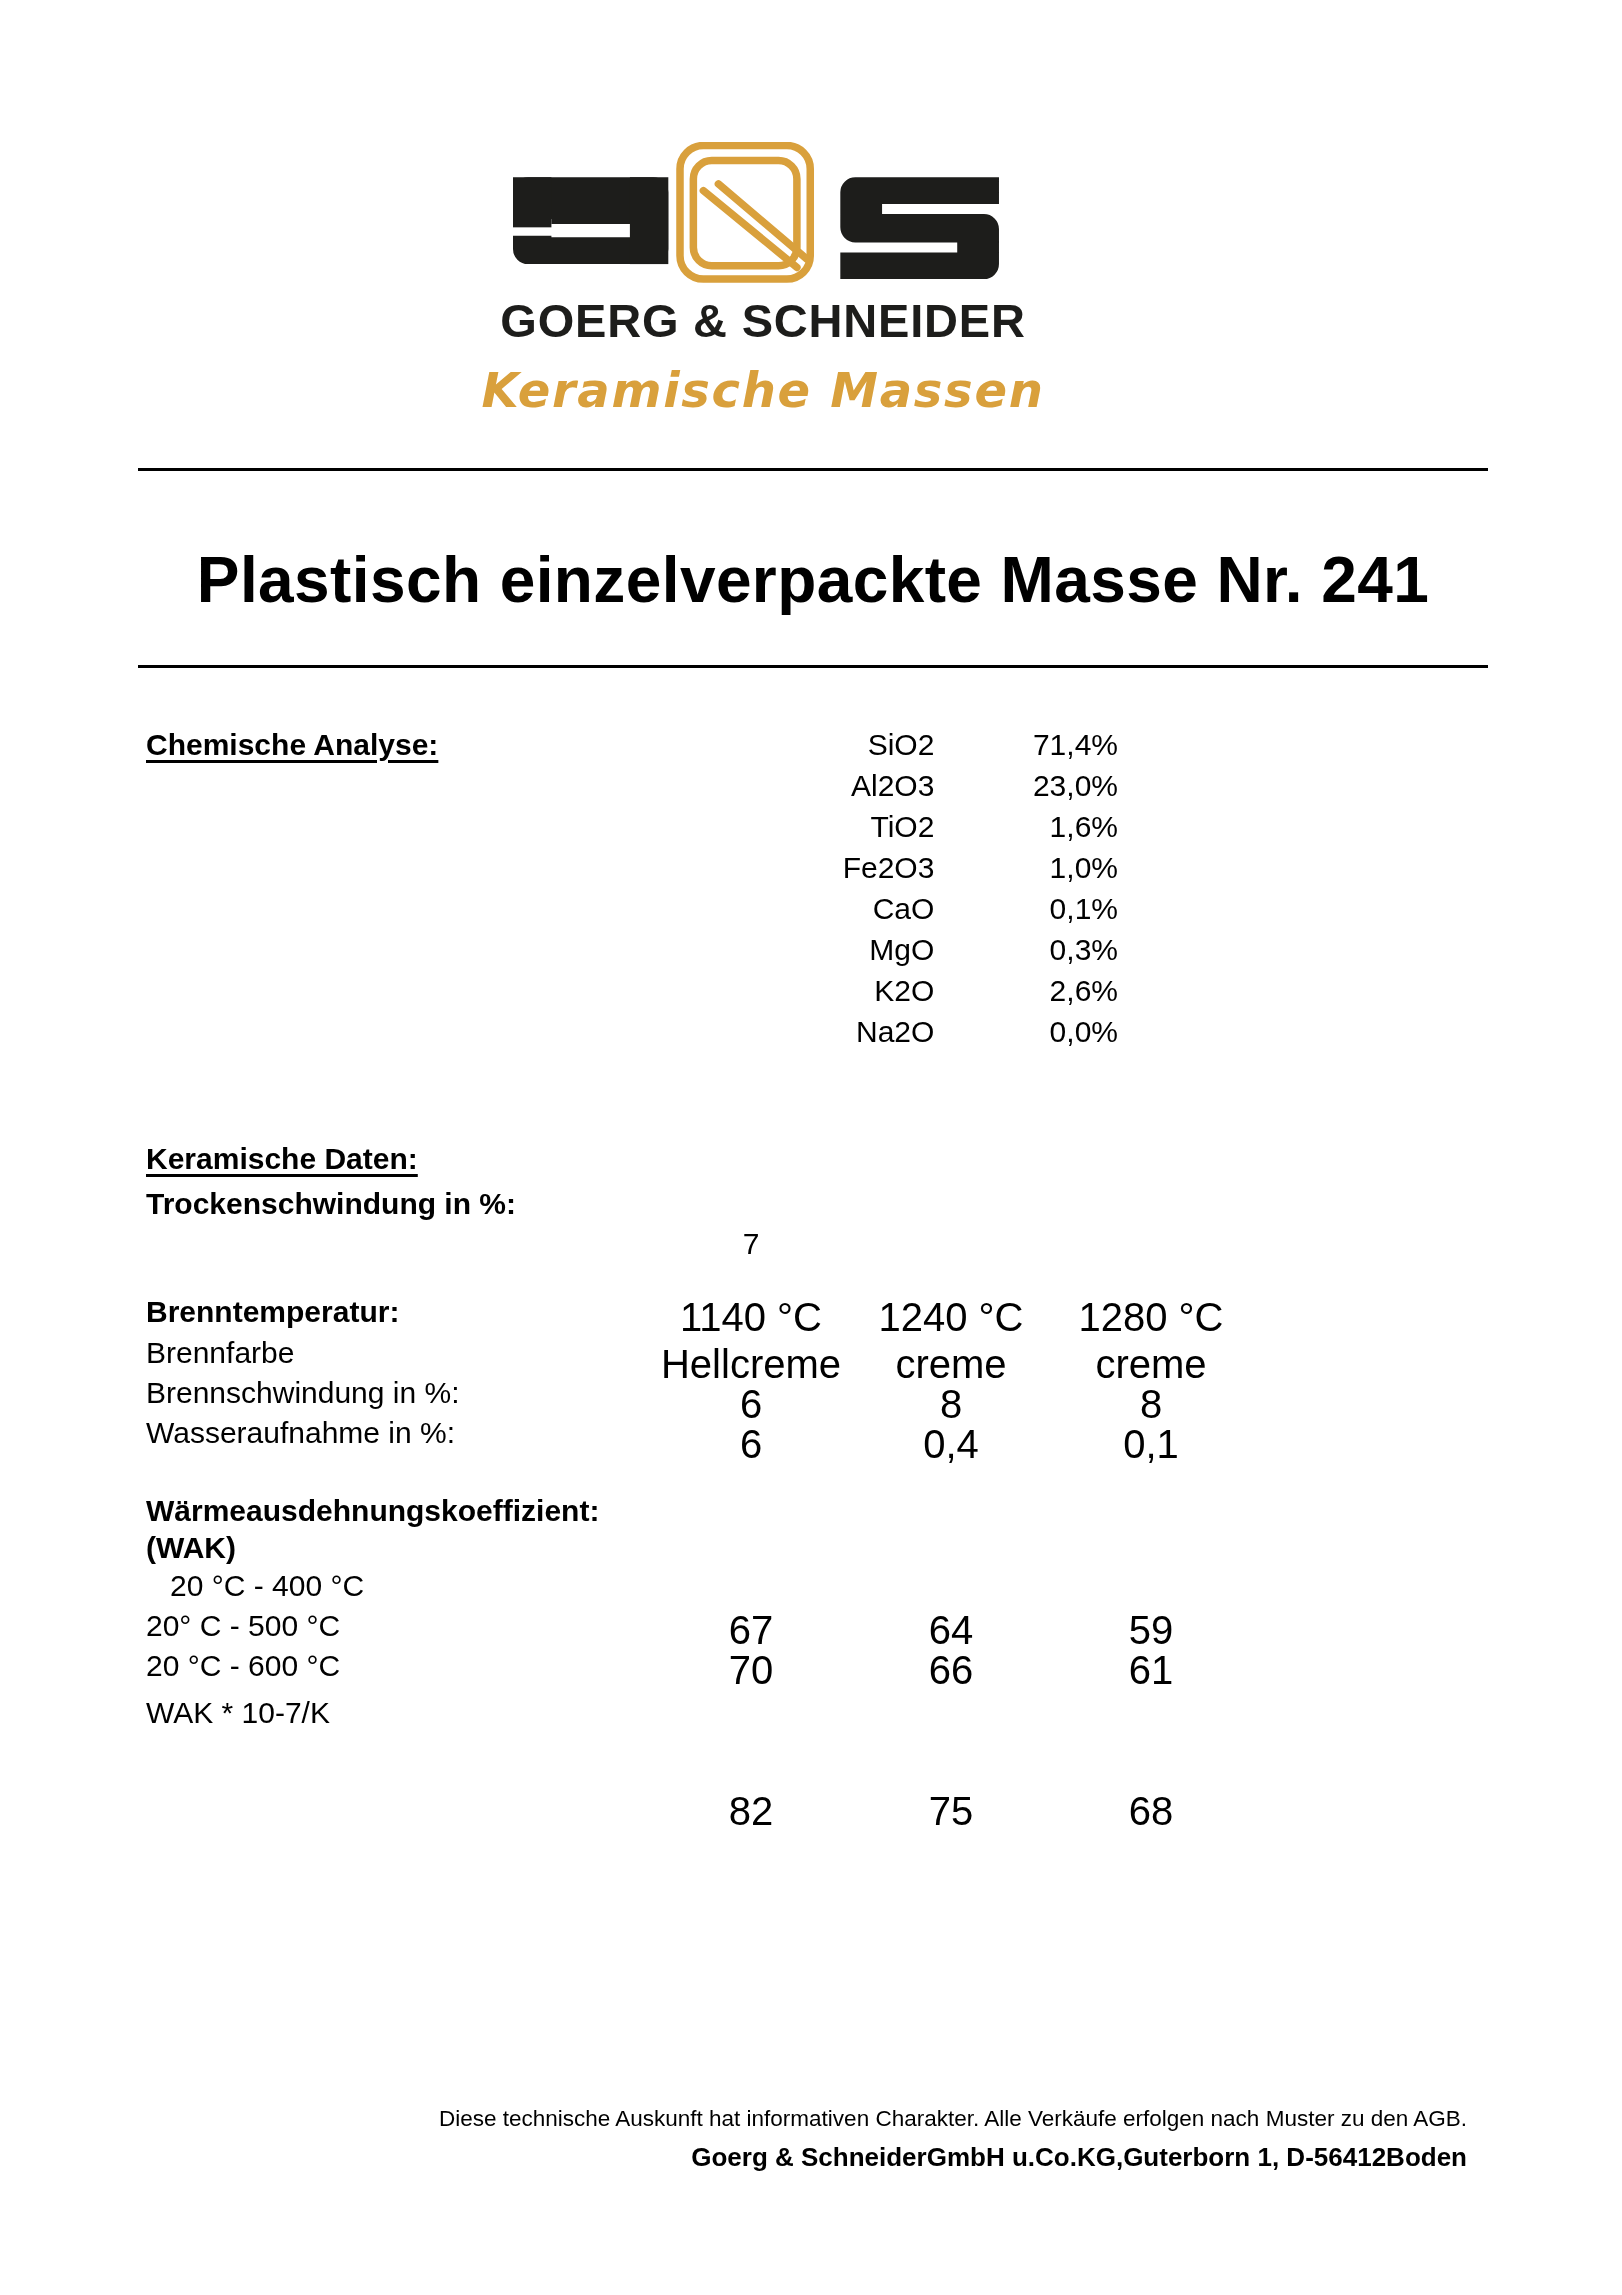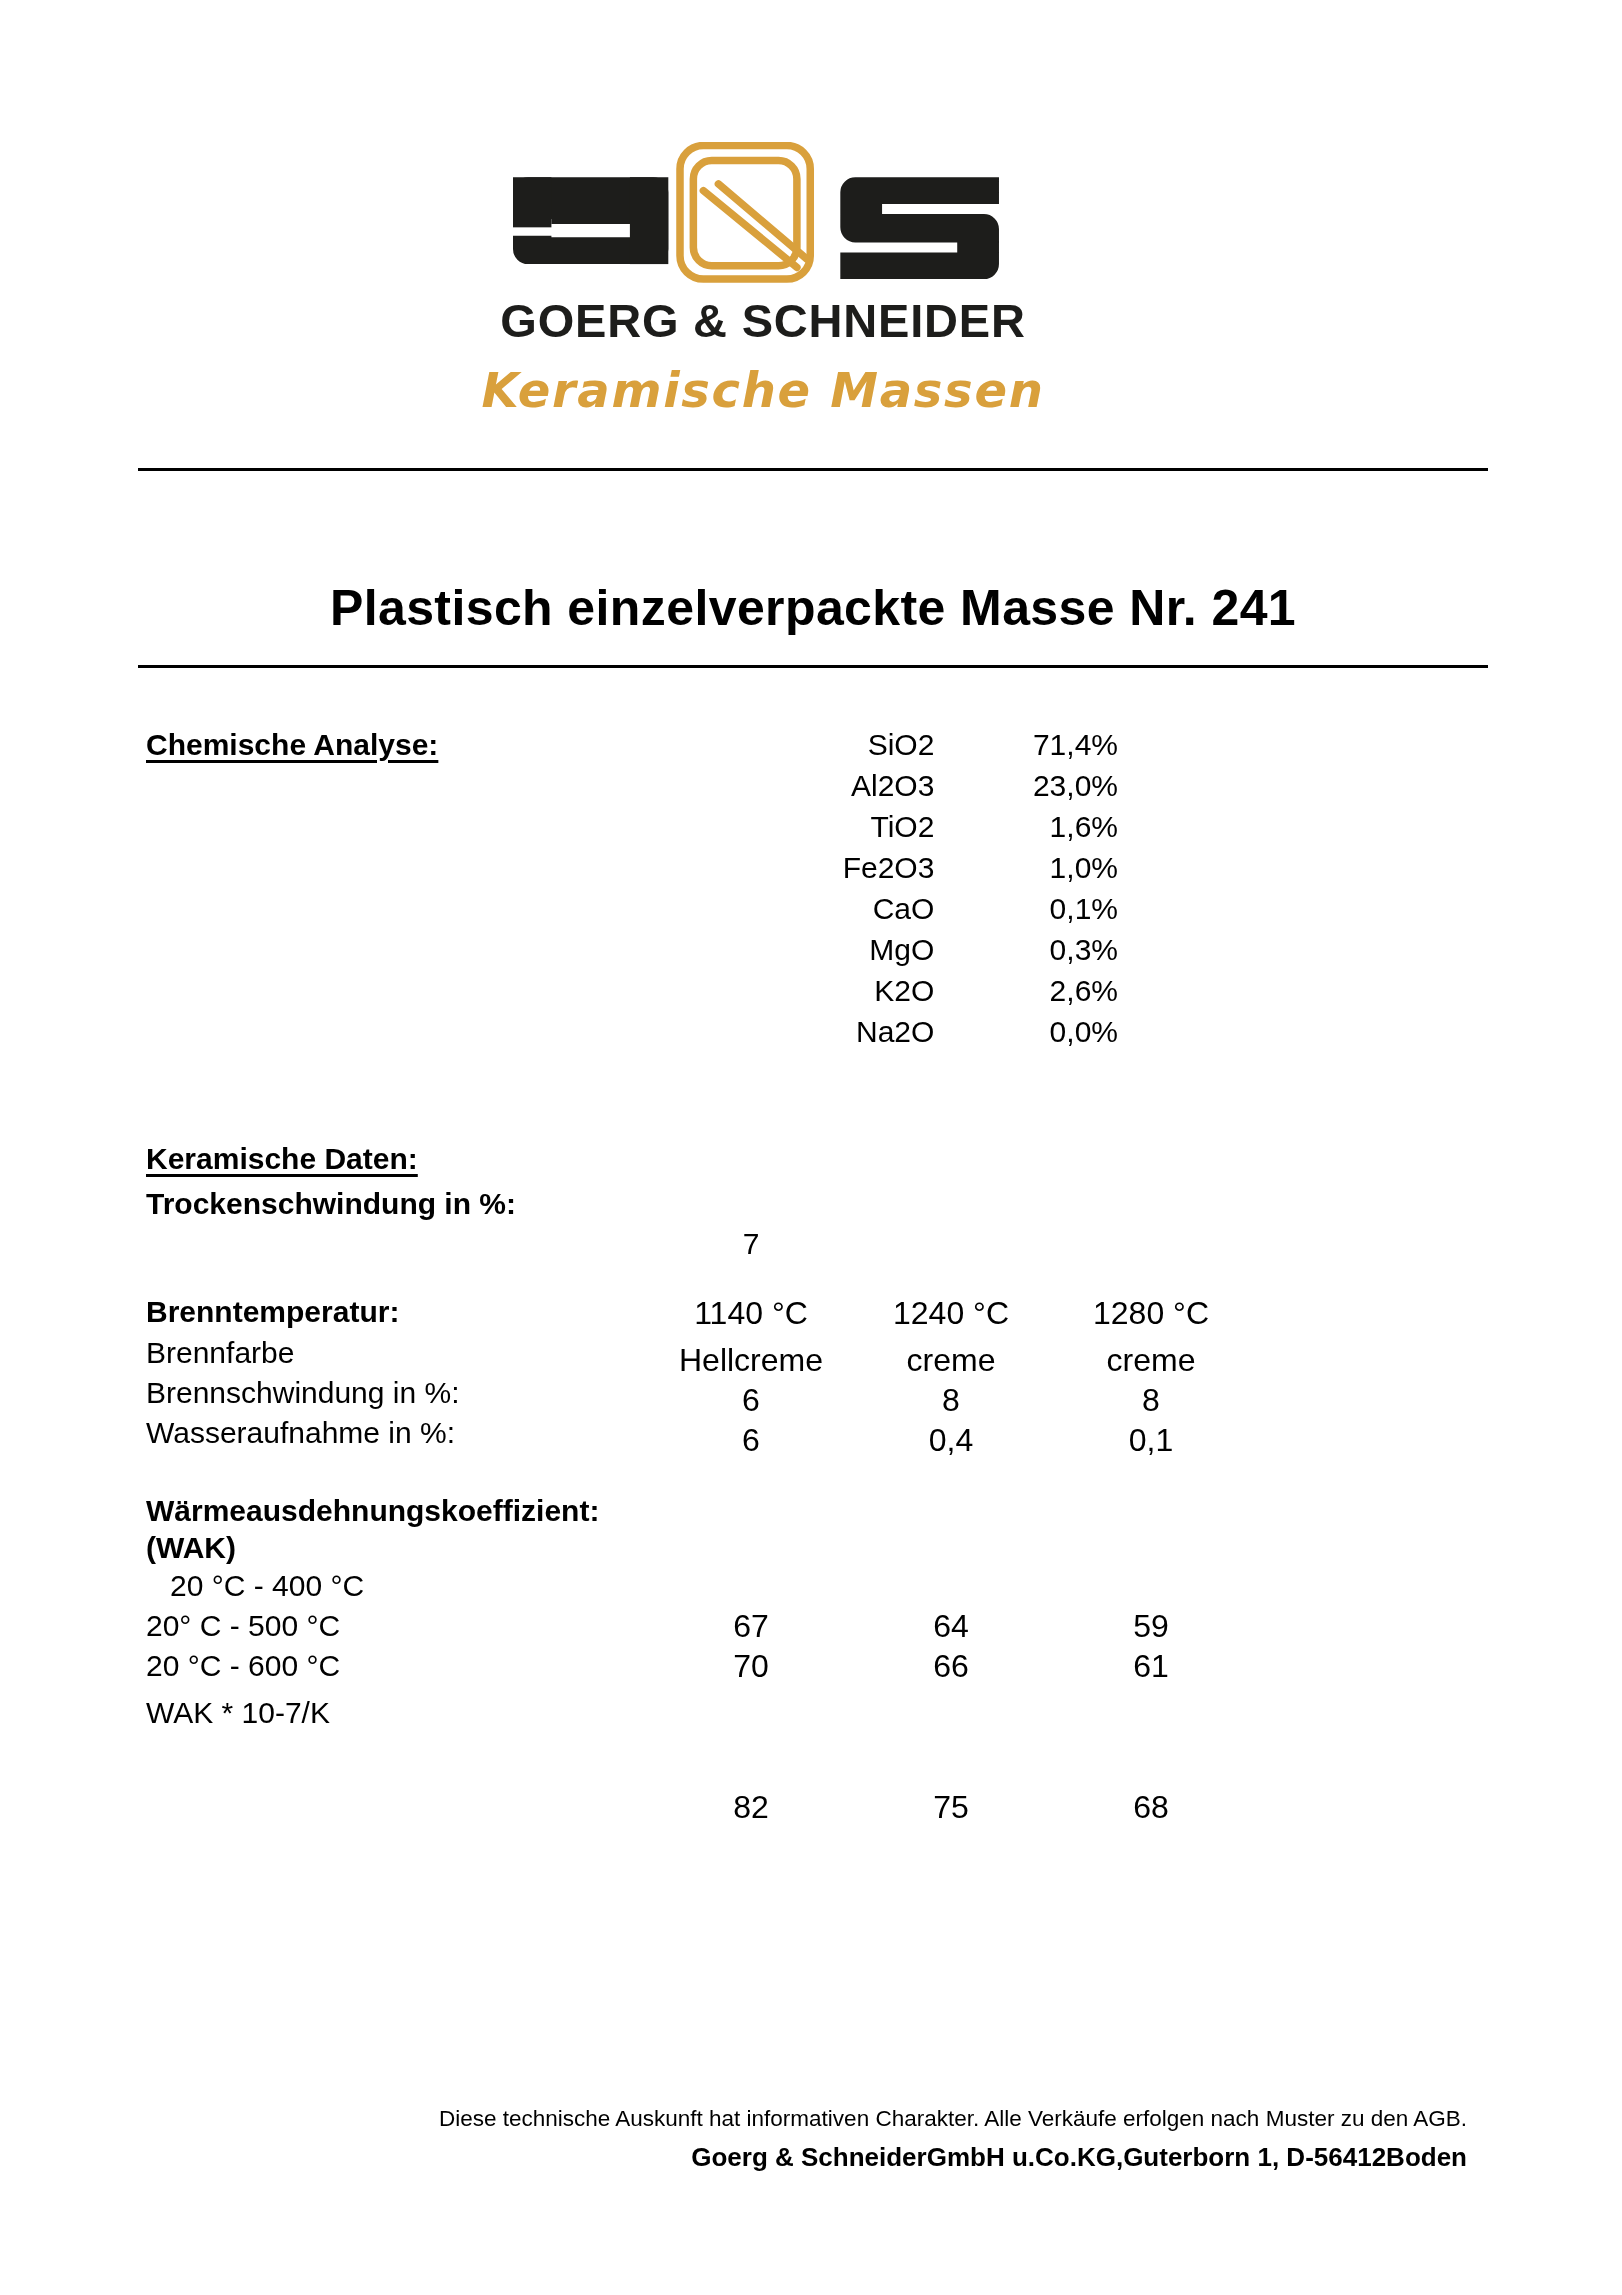--- a/index.html
+++ b/index.html
@@ -66,24 +66,23 @@
   .rule-top { top: 468px; }
   .rule-bottom { top: 665px; }
 
   
   .doc-title {
     position: absolute;
     left: 138px;
     top: 543px;
     width: 1350px;
     text-align: center;
-    font-size: 50px;
+    font-size: 64px;
     font-weight: bold;
     letter-spacing: 0.4px;
-    margin-top: 36px;
   }
 
   
   .lbl {
     position: absolute;
     font-size: 30px;
     white-space: nowrap;
   }
   .lbl.bold { font-weight: bold; }
   .lbl.underline {
@@ -132,21 +131,21 @@
 
   .col-grid {
     position: absolute;
     left: 651px;
     width: 601px;
     display: flex;
   }
   .col-cell {
     width: 200px;
     text-align: center;
-    font-size: 32px;
+    font-size: 40px;
     white-space: nowrap;
   }
   .row-temp  { top: 1295px; }
   .row-color { top: 1342px; }
   .row-shrink{ top: 1382px; }
   .row-water { top: 1422px; }
 
   
   .wak-h1 { left: 146px; top: 1494px; }
   .wak-h2 { left: 146px; top: 1531px; }

